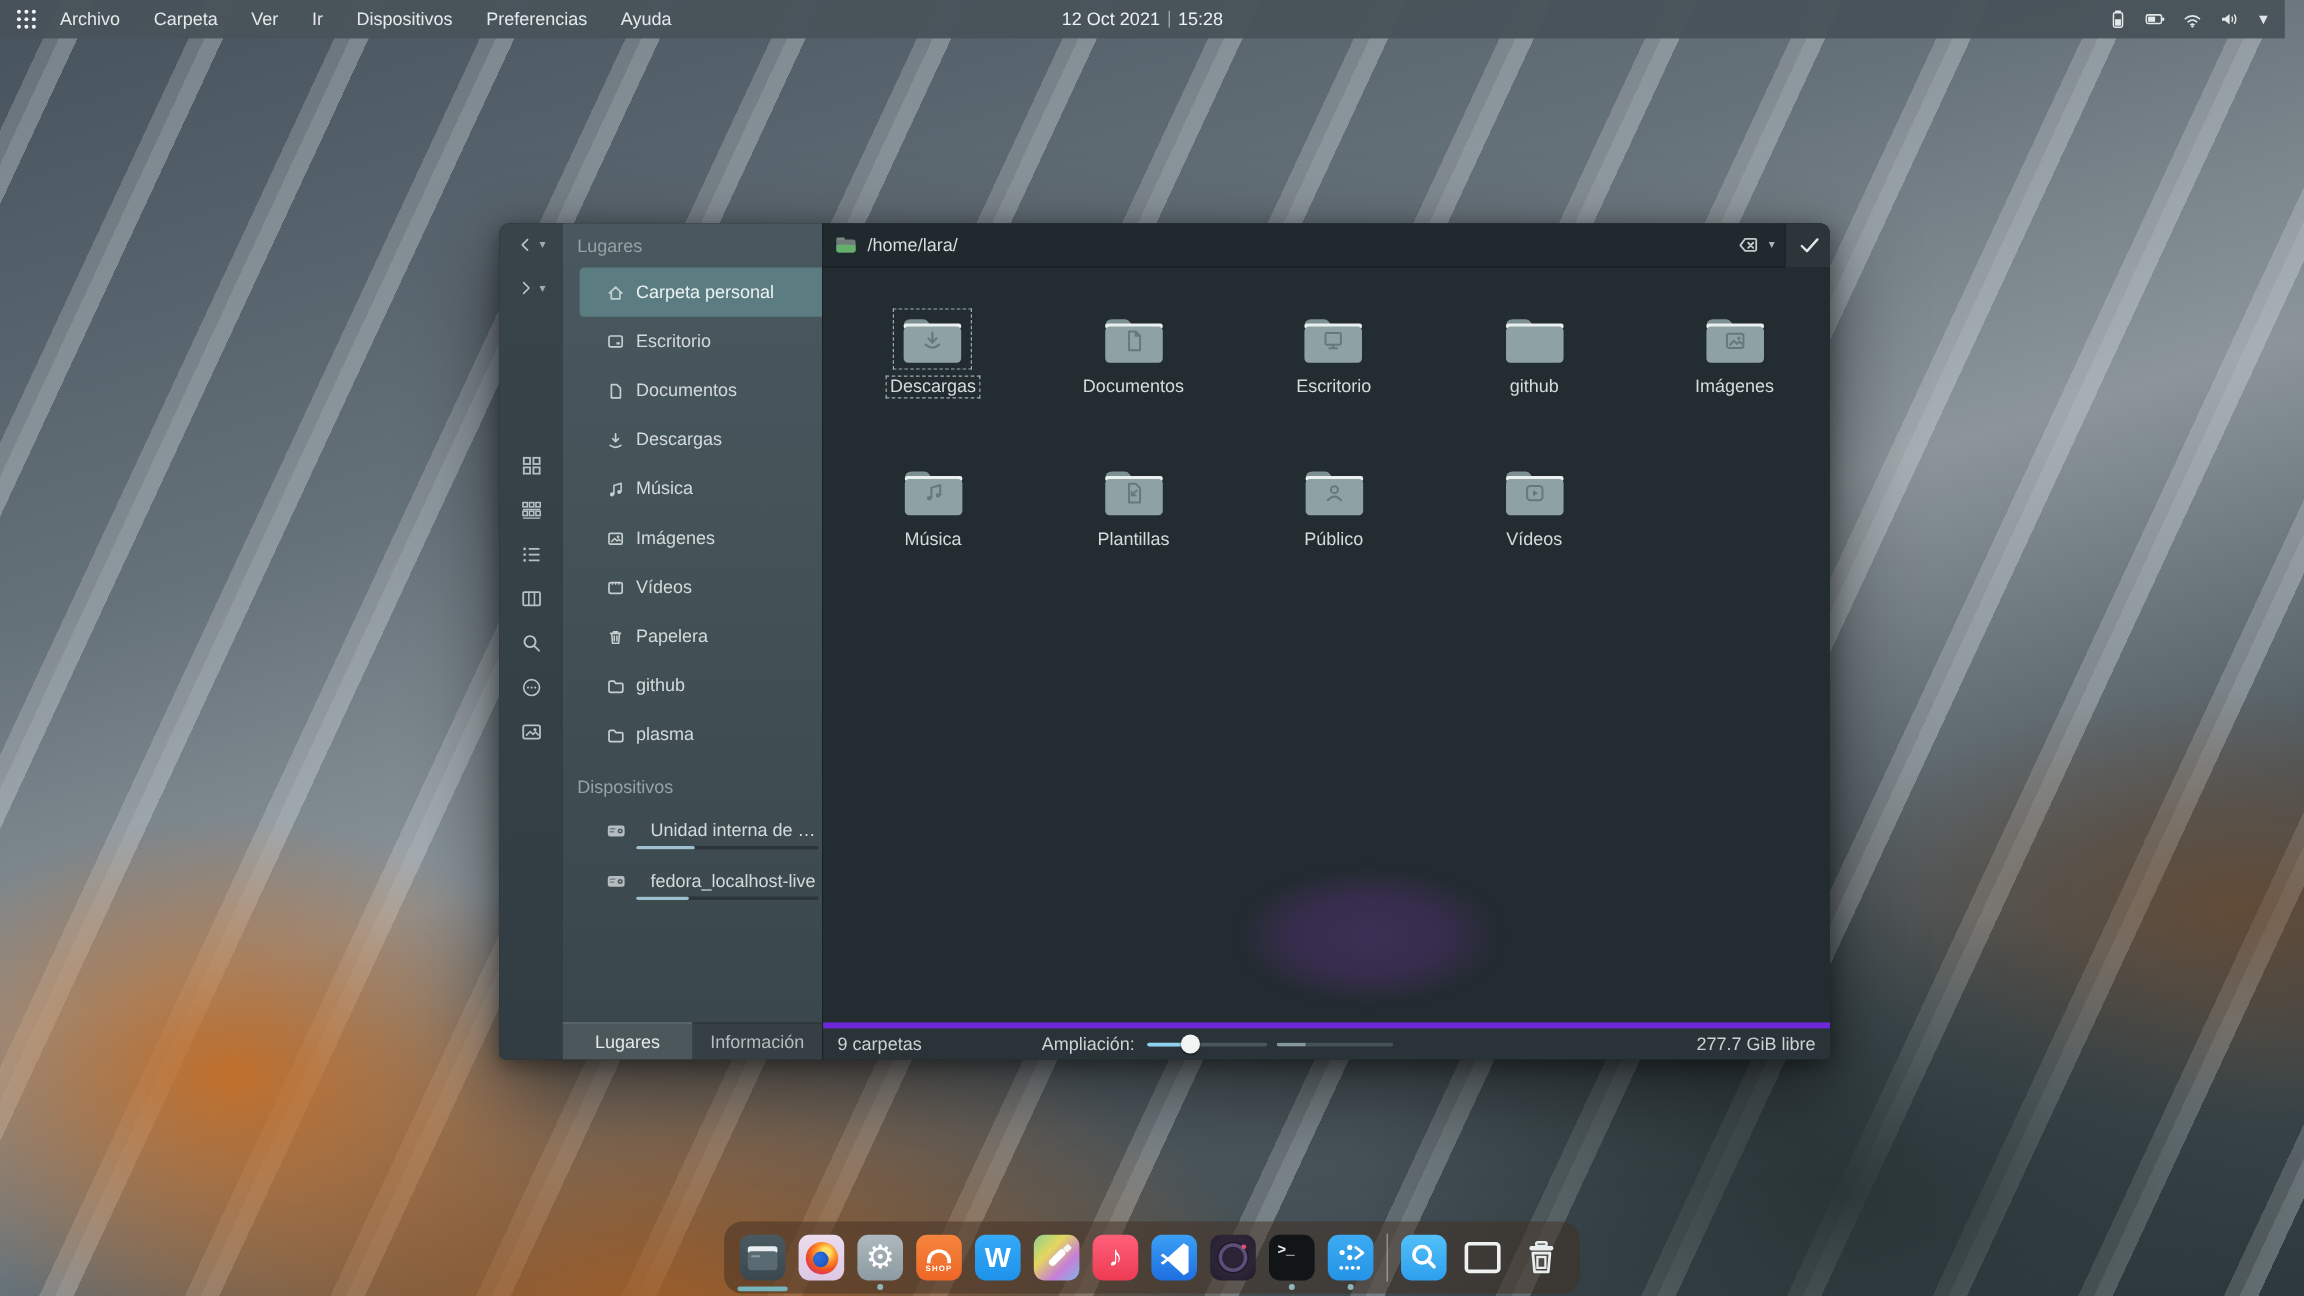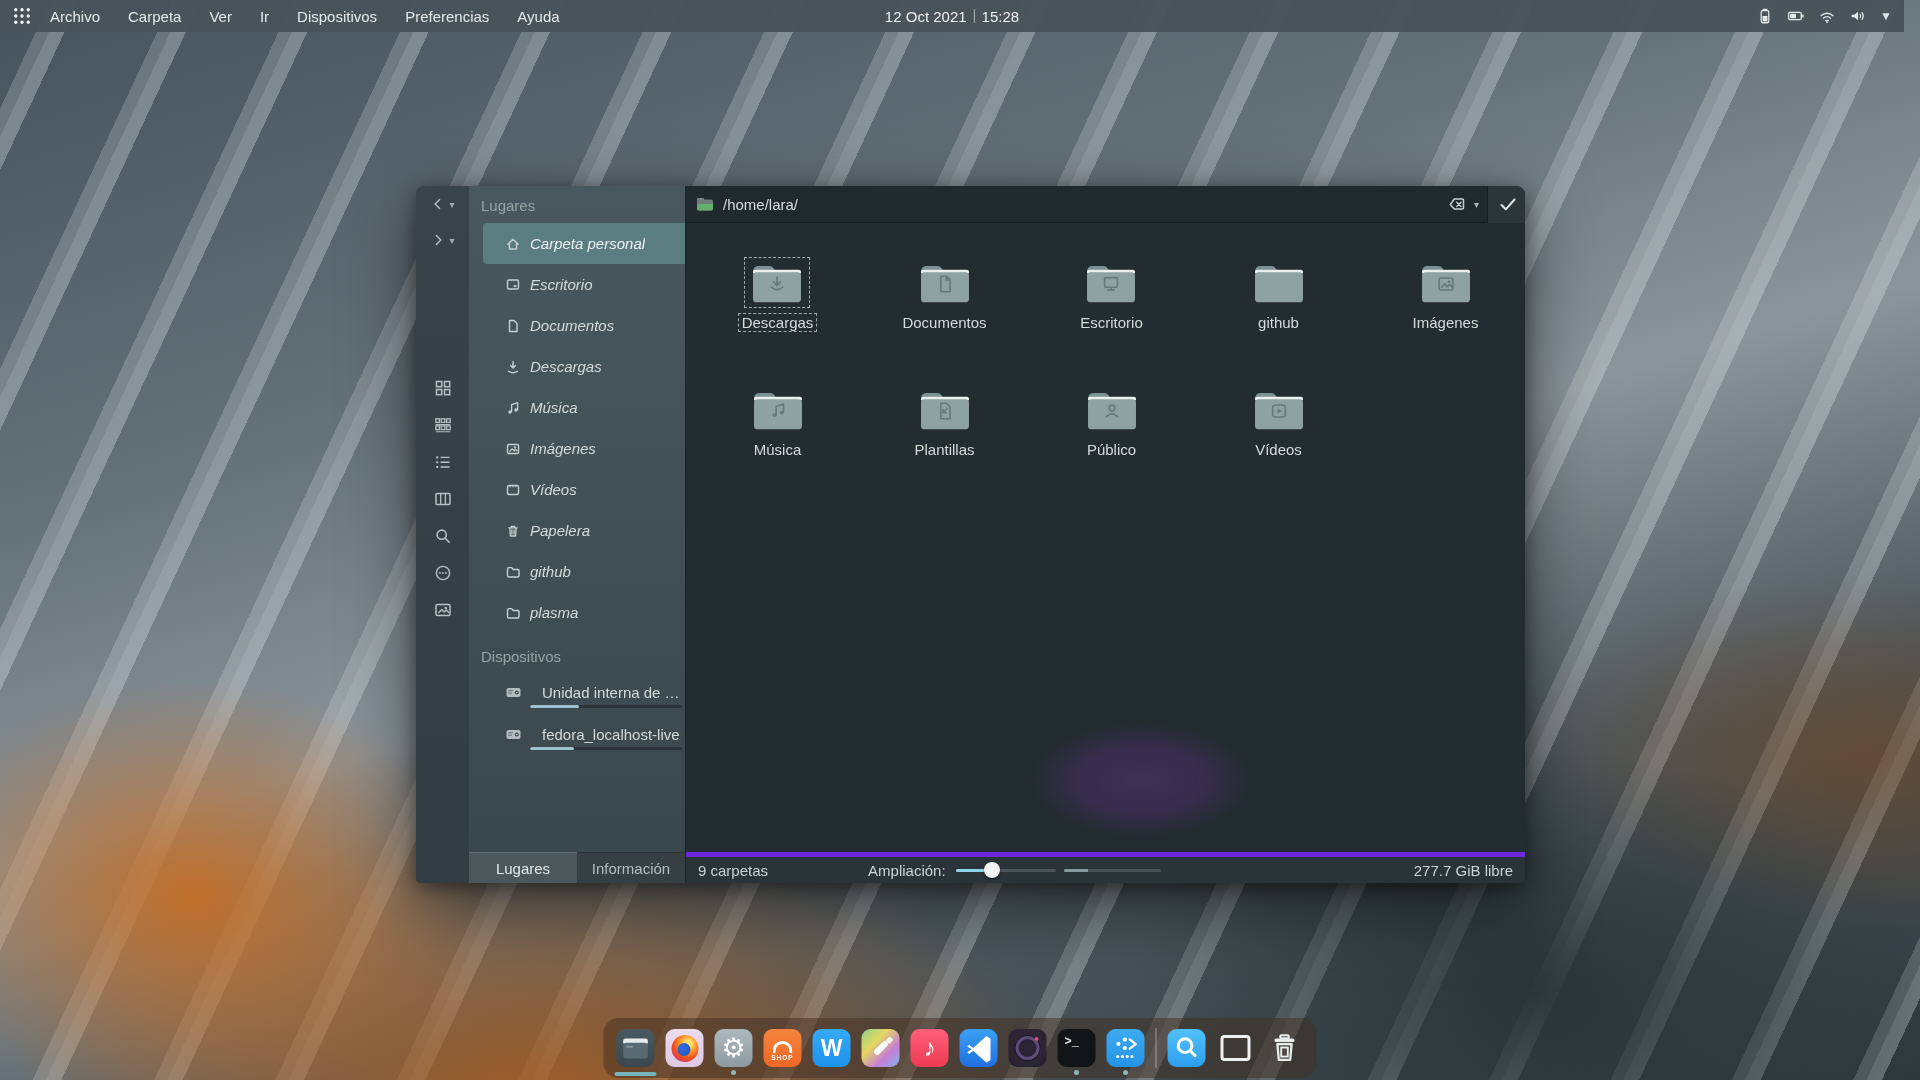--- a/index.html
+++ b/index.html
@@ -74,21 +74,21 @@
     border-right:1px solid #1a2225;
   }
   .p-header { height:37px; line-height:40px; padding-left:12px; color:#96a3a5; }
   .p-header.devices { margin-top:6px; height:36px; line-height:36px; }
   .pitem {
     height:41px; display:flex; align-items:center; gap:9px;
     padding-left:22px; margin-left:14px; border-radius:4px 0 0 4px; cursor:default;
   }
   .pitem.sel { background:#5b7d82; color:#eef2f2; }
   .pitem svg { width:16px; height:16px; color:#c6cfd0; flex:0 0 16px; }
-  .pitem span { white-space:nowrap; overflow:hidden; text-overflow:ellipsis;font-style:italic; }
+  .pitem span { white-space:nowrap; overflow:hidden; text-overflow:ellipsis; }
   .ditem {
     height:42px; display:flex; flex-direction:column; justify-content:center;
     padding-left:22px; margin-left:14px;
   }
   .ditem .drow { display:flex; align-items:center; gap:20px; }
   .ditem svg { width:17px; height:17px; flex:0 0 17px; }
   .ditem .dlabel { white-space:nowrap; overflow:hidden; text-overflow:ellipsis; width:150px; }
   .cap { height:3px; width:152px; margin:4px 0 0 25px; background:#2b3438; border-radius:2px; overflow:hidden; }
   .cap .fill { height:100%; background:#9fc0cf; border-radius:2px; }
   .ptabs { margin-top:auto; height:31px; display:flex; font-size:15px; }

